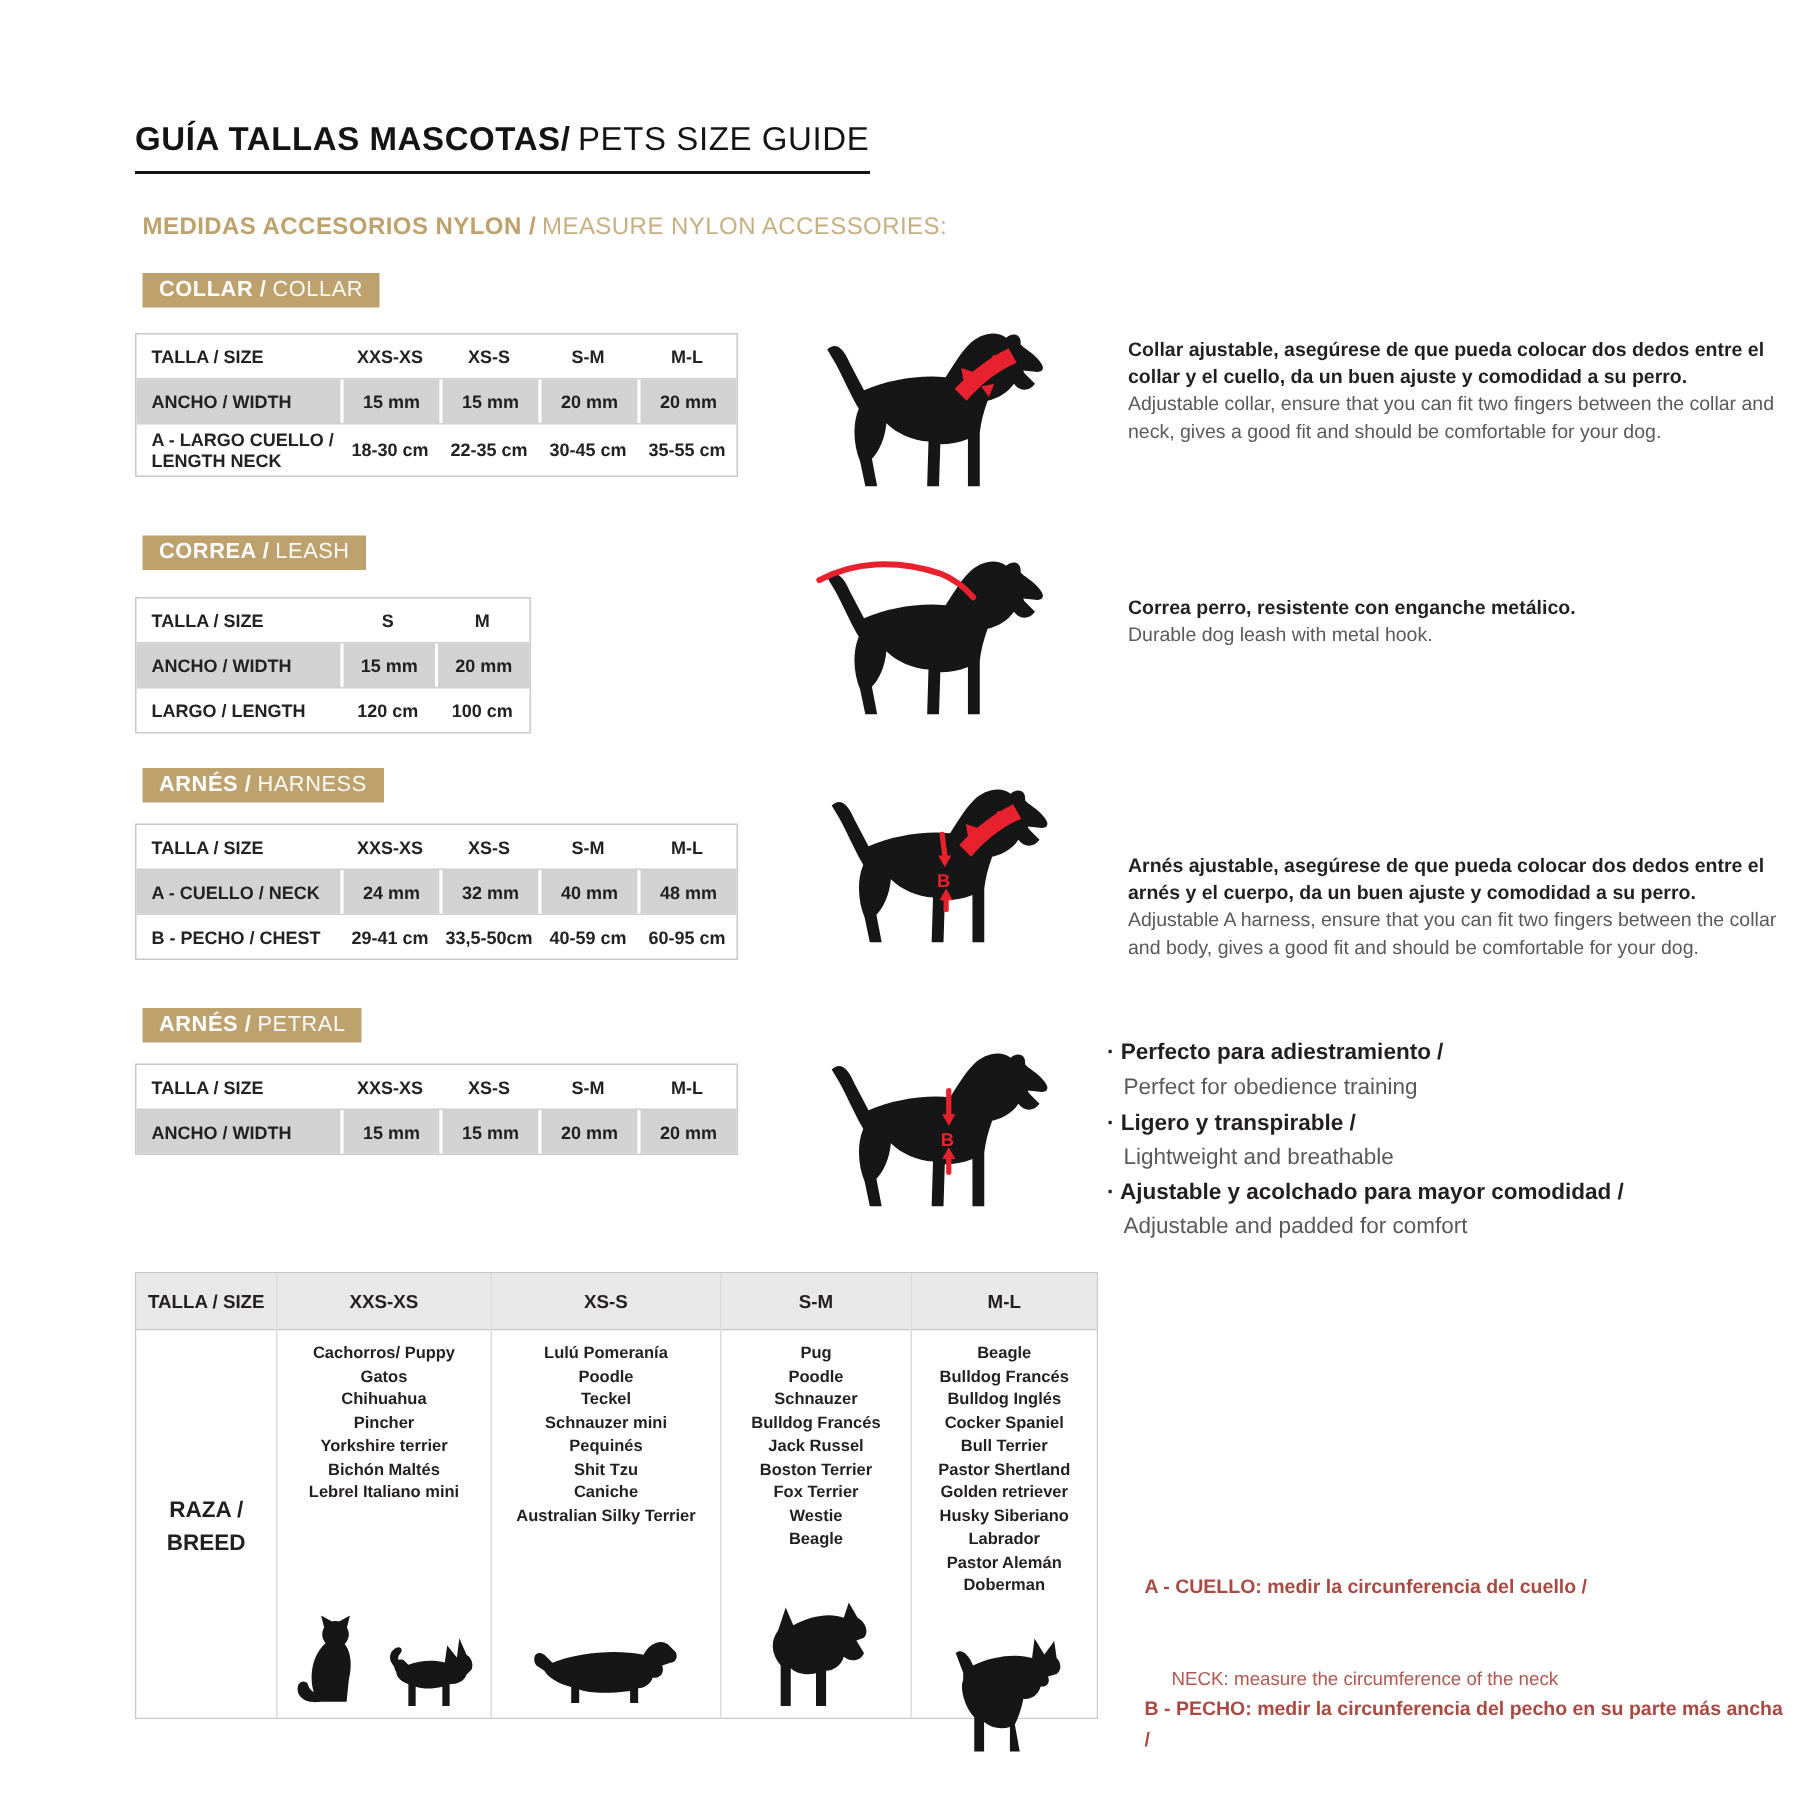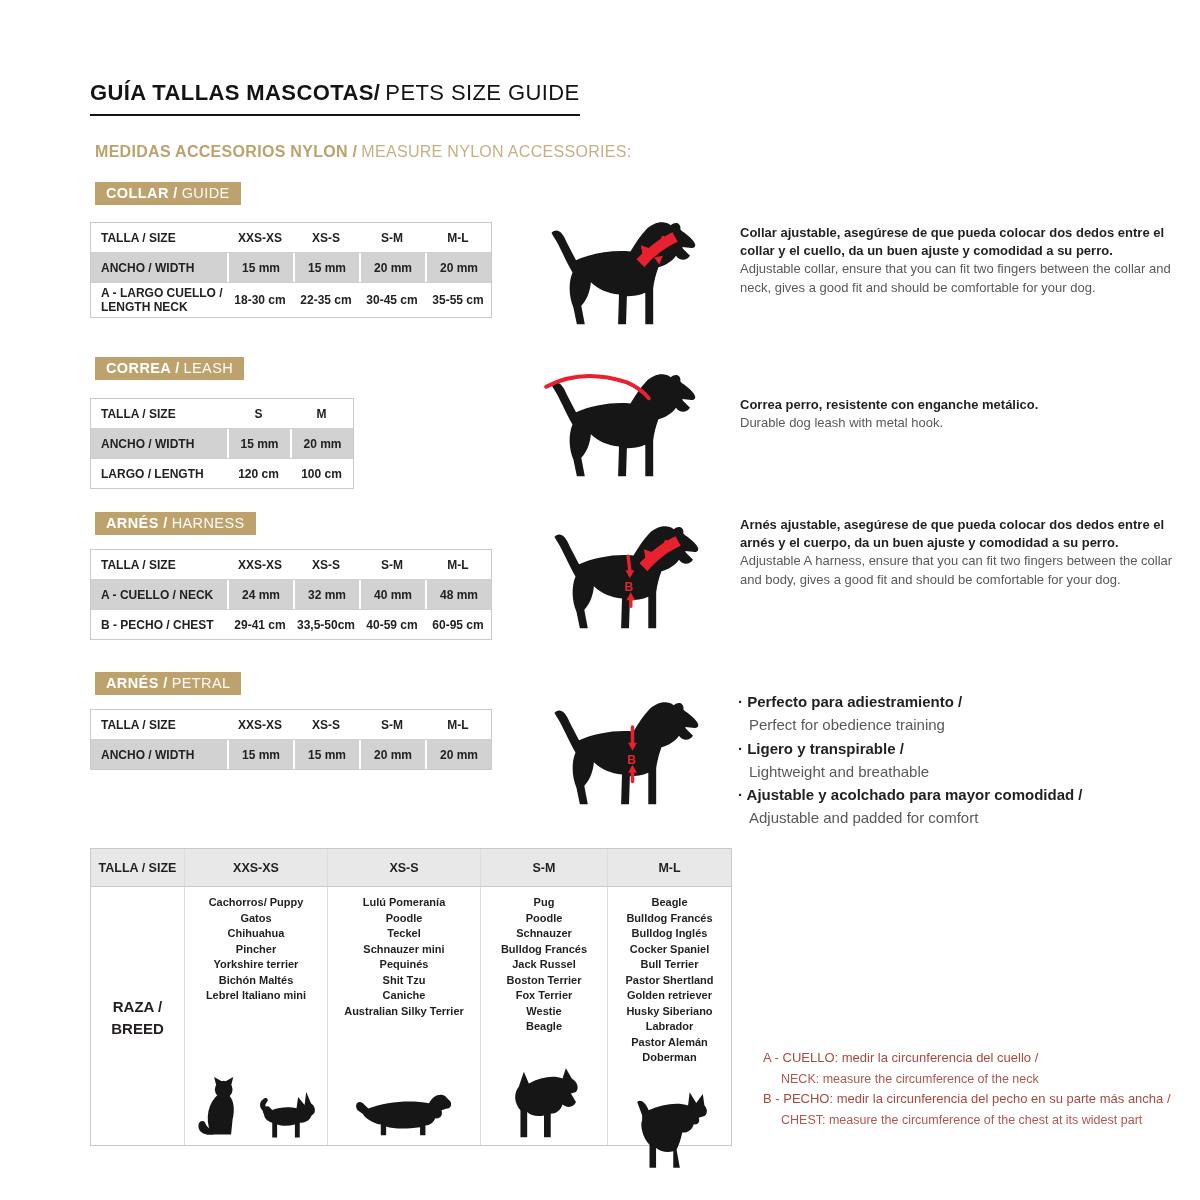--- a/index.html
+++ b/index.html
@@ -25,21 +25,21 @@
   .size-table{background:#fff;border:1px solid #c9c9c9;font-size:12px;font-weight:700;color:#222;}
   .size-table .tr{display:flex;min-height:29px;align-items:stretch;}
   .size-table .tr + .tr{border-top:1px solid #cfcfcf;}
   .size-table .tc{flex:1;display:flex;align-items:center;justify-content:center;
                   text-align:center;padding:3px 2px;}
   .size-table .tc.lab{flex:0 0 122px;justify-content:flex-start;text-align:left;padding-left:10px;padding-right:4px;}
   .size-table .tr.shaded .tc{background:var(--row_gray,#d2d2d2);}
   .size-table .tr.shaded .tc + .tc{border-left:2px solid #fff;}
 
   
-  .desc{width:434px;font-size:13px;line-height:1.4;font-weight:700;color:#231f20;}
+  .desc{width:434px;font-size:13px;line-height:1.4;font-weight:700;color:#231f20;margin-left:12px;}
   .desc .en{font-weight:400;color:#58595b;}
 
   
   .bullets{width:440px;font-size:15px;line-height:1.55;}
   .bullets .es{font-weight:700;color:#231f20;}
   .bullets .es::before{content:"· ";}
   .bullets .en{font-weight:400;color:#58595b;padding-left:11px;}
 
   
   .dog{width:172px;height:114px;}
@@ -57,22 +57,22 @@
   .breed-table .bh + .bh{border-left:1px solid #dcdcdc;}
   .breed-table .bcell{background:#fff;display:flex;flex-direction:column;padding:8px 2px 4px;gap:23px;}
   .breed-table .bcell + .bcell{border-left:1px solid #dcdcdc;}
   .breed-table .bcell.lab{justify-content:center;align-items:center;text-align:center;
                           font-size:15px;font-weight:700;line-height:1.5;}
   .blist{font-size:11px;font-weight:700;line-height:15.5px;text-align:center;}
   .sil{margin-top:auto;display:flex;justify-content:center;align-items:flex-end;gap:8px;padding-bottom:2px;}
 
   
   .notes{left:763px;top:1048px;width:432px;font-size:13px;line-height:1.6;color:var(--red_text,#a84a41);}
-  .notes .n-es{font-weight:400;}
-  .notes .n-en{font-weight:400;font-size:12.5px;padding-left:18px;opacity:.92;}
+  .notes .n-es{font-weight:700;}
+  .notes .n-en{font-weight:400;font-size:12.5px;padding-left:18px;opacity:.92;margin-top:40px;}
 </style>
 </head>
 <body>
 
 <svg width="0" height="0" style="position:absolute">
   <defs>
     <g id="dogbase">
       <path class="ink" d="M10,16 C16,10 22,14 27,26 L38,47 C56,39 80,35 100,37 C106,28 111,19 118,12 C126,4 138,1 146,7 C152,2 158,5 157,12 L159,14 C165,18 171,23 173,27 C175,30 174,33 170,33 L159,32 L160,34 L168,42 C164,48 156,48 152,42 C147,49 140,53 132,55 C129,63 127,71 126,79 L126,120 L117,120 L117,84 C110,87 103,88 96,88 L95,120 L86,120 L87,86 C75,85 63,80 55,72 C54,84 49,94 44,99 L48,120 L39,120 L35,101 C30,89 29,73 34,61 C28,51 21,35 16,26 Z"></path>
     </g>
   </defs>
@@ -82,21 +82,21 @@
 
   <div class="abs title">
     <span>GUÍA TALLAS MASCOTAS/</span><span class="light">PETS SIZE GUIDE</span>
   </div>
 
   <div class="abs subtitle">
     <span>MEDIDAS ACCESORIOS NYLON /</span><span class="light">MEASURE NYLON ACCESSORIES:</span>
   </div>
 
   <div class="abs" style="left:95px;top:182px;">
-    <span class="badge"><span>COLLAR /</span><span class="light">GUIDE</span></span>
+    <span class="badge"><span>COLLAR /</span><span class="light">COLLAR</span></span>
   </div>
   <div class="abs size-table" style="left:90px;top:222px;width:400px;">
       <div class="tr">
         <div class="tc lab">TALLA / SIZE</div>
         <div class="tc">XXS-XS</div>
         <div class="tc">XS-S</div>
         <div class="tc">S-M</div>
         <div class="tc">M-L</div>
       </div>
       <div class="tr shaded">
@@ -191,21 +191,21 @@
     <path class="redfill" d="M107,46 C118,34 133,22 148,15 L154,26 C140,32 126,43 116,55 Z"></path>
     <polygon class="redfill" points="112,30 121,33 114,42"></polygon>
     <text class="marker-letter" x="132" y="30">A</text>
     <path class="redstroke" style="stroke-width:4" d="M94,38 L96,54"></path>
     <polygon class="redfill" points="91,54 101,54 96,63"></polygon>
     <text class="marker-letter" x="90" y="78">B</text>
     <polygon class="redfill" points="92,88 102,88 97,79"></polygon>
     <path class="redstroke" style="stroke-width:4" d="M97,88 L97,95"></path>
   </svg>
 
-  <div class="abs desc" style="left:740px;top:516px;">
+  <div class="abs desc" style="left:740px;top:568px;">
     <div>Arnés ajustable, asegúrese de que pueda colocar dos dedos entre el arnés y el cuerpo, da un buen ajuste y comodidad a su perro.</div>
     <div class="en">Adjustable A harness, ensure that you can fit two fingers between the collar and body, gives a good fit and should be comfortable for your dog.</div>
   </div>
 
   <div class="abs" style="left:95px;top:672px;">
     <span class="badge"><span>ARNÉS /</span><span class="light">PETRAL</span></span>
   </div>
   <div class="abs size-table" style="left:90px;top:709px;width:400px;">
       <div class="tr">
         <div class="tc lab">TALLA / SIZE</div>

